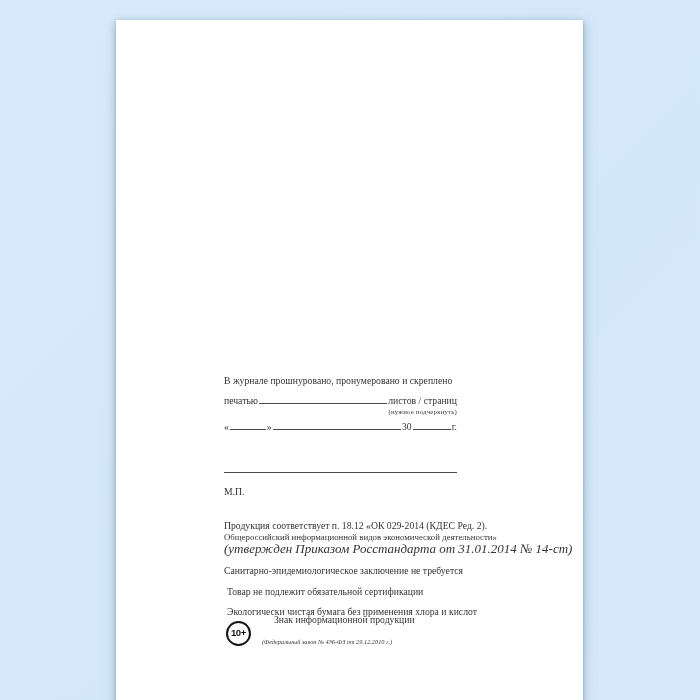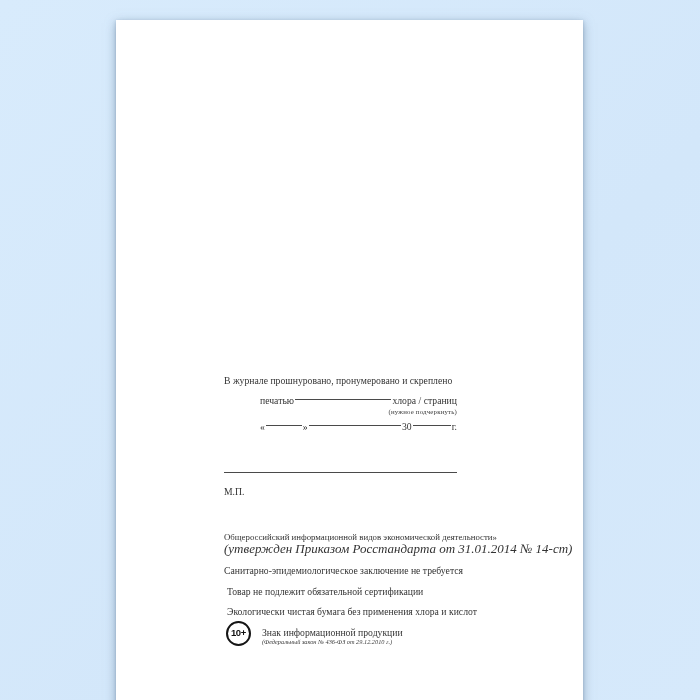--- a/index.html
+++ b/index.html
@@ -14,21 +14,21 @@
     position:absolute;left:116px;top:20px;width:467px;height:696px;
     background:#ffffff;
     box-shadow:0 3px 10px rgba(110,138,165,.65),0 1px 3px rgba(110,138,165,.45);
   }
   .content{
     position:absolute;left:108px;top:372px;width:233px;height:283px;
     
     color:#333333;font-size:9.7px;line-height:1.15;
   }
   .line{position:absolute;left:0;right:0;white-space:nowrap;}
-  .row{display:flex;align-items:center;margin-left:36px;}
+  .row{display:flex;align-items:flex-end;}
   .blank{border-bottom:1px solid #4a4a4a;margin:0 1px 2px 1px;height:0;}
   .grow{flex:1 1 auto;}
   .w36{flex:0 0 36px;}
   .w38{flex:0 0 38px;}
   .note-small{font-size:6.8px;text-align:right;color:#3a3a3a;letter-spacing:.2px;}
   .mp{text-align:left;padding-right:3px;}
   .p2{font-size:8.8px;}
   .p3{font-size:13px;font-style:italic;}
   .badge{
     position:absolute;left:2px;top:249px;width:21px;height:21px;
@@ -45,48 +45,49 @@
 
 <div class="scene">
   <div class="page">
     <div class="content" style="top:352px;">
 
       <div class="line" style="top:3px;">В журнале прошнуровано, пронумеровано и скреплено</div>
 
       <div class="line row" style="top:23px;">
         <span>печатью</span>
         <span class="blank grow"></span>
-        <span>хлора / страниц</span>
+        <span>листов / страниц</span>
       </div>
 
       <div class="line note-small" style="top:36px;">(нужное подчеркнуть)</div>
 
       <div class="line row" style="top:49px;">
         <span>«</span>
         <span class="blank w36"></span>
         <span>»</span>
         <span class="blank grow"></span>
         <span>30</span>
         <span class="blank w38"></span>
         <span>г.</span>
       </div>
 
 
       <div class="line blank" style="top:100px;margin:0;"></div>
 
       <div class="line mp" style="top:114px;">М.П.</div>
 
+      <div class="line" style="top:148px;">Продукция соответствует п. 18.12 «ОК 029-2014 (КДЕС Ред. 2).</div>
       <div class="line p2" style="top:160px;">Общероссийский информационной видов экономической деятельности»</div>
       <div class="line p3" style="top:170px;">(утвержден Приказом Росстандарта от 31.01.2014 № 14-ст)</div>
 
       <div class="line" style="top:193px;">Санитарно-эпидемиологическое заключение не требуется</div>
       <div class="line" style="top:214px;padding-left:3px;">Товар не подлежит обязательной сертификации</div>
       <div class="line" style="top:234px;padding-left:3px;">Экологически чистая бумага без применения хлора и кислот</div>
 
       <div class="badge">
         <span>10+</span>
       </div>
-      <div class="line sign-label" style="top:255px;">Знак информационной продукции</div>
+      <div class="line sign-label" style="top:242px;margin-left:12px;">Знак информационной продукции</div>
       <div class="line sign-label law" style="top:266px;">(Федеральный закон № 436-ФЗ от 29.12.2010 г.)</div>
 
     </div>
   </div>
 </div>
 
 </body></html>

